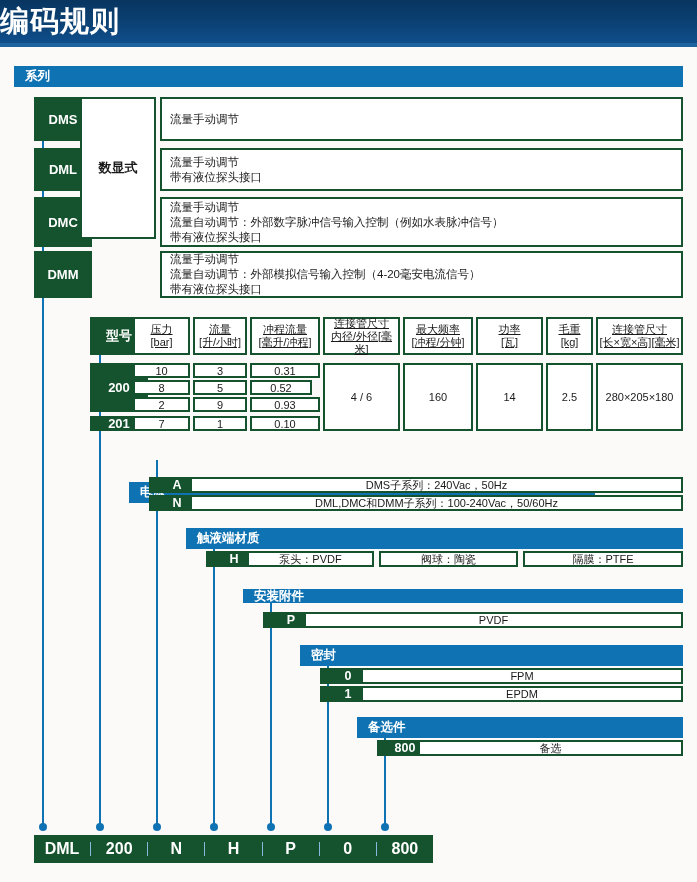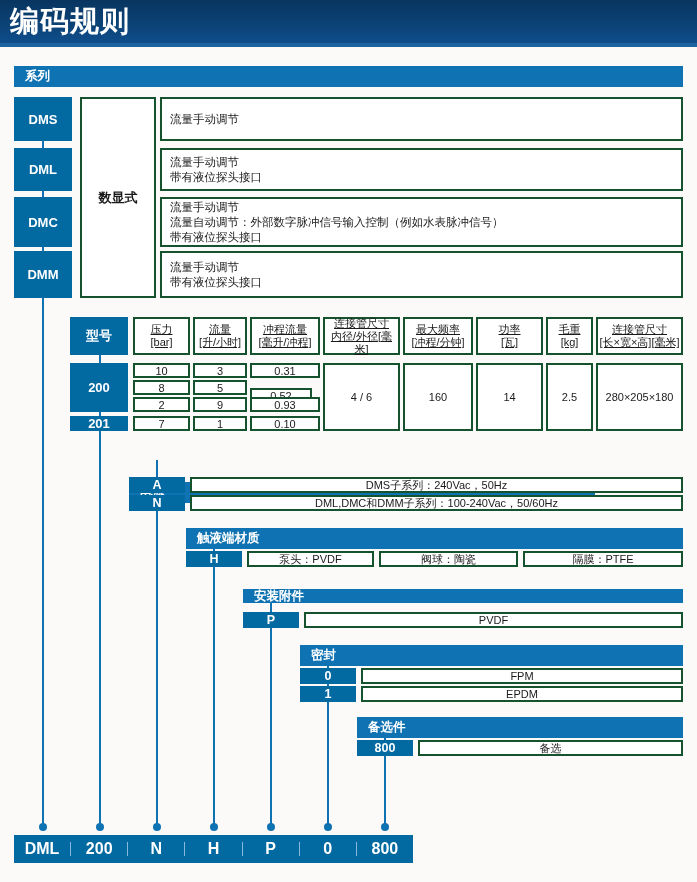--- a/index.html
+++ b/index.html
@@ -3,34 +3,34 @@
 <meta charset="utf-8">
 <style>
   html,body{margin:0;padding:0;}
   body{
     width:697px;height:882px;position:relative;overflow:hidden;
     background:#fbfaf8;
     font-family:"Liberation Sans","DejaVu Sans",sans-serif;
     color:#1a1a1a;
   }
   .abs{position:absolute;box-sizing:border-box;}
-  .blue{background:#0369a1;color:#fff;}
+  .blue{background:#14532d;color:#fff;margin-left:20px;}
   .cell{background:#fff;border:2px solid #14532d;color:#1a1a1a;}
   .center{display:flex;align-items:center;justify-content:center;text-align:center;}
   .vcenter{display:flex;flex-direction:column;justify-content:center;}
   .vline{width:2px;background:#0f72b2;z-index:0;}
   .dot{width:8px;height:8px;border-radius:50%;background:#0f72b2;z-index:2;}
   .title-band{
     left:0;top:0;width:697px;height:47px;
     background:linear-gradient(180deg,#083560 0%,#0c4377 60%,#0f4e8c 100%);
     border-bottom:4px solid #1c639f;z-index:1;
   }
   .page-title{
     color:#fff;font-size:29px;font-weight:bold;
-    padding-left:10px;line-height:43px;letter-spacing:1px;
+    line-height:43px;letter-spacing:1px;
   }
   .sec-bar{
     background:#0f72b2;color:#fff;font-size:12.5px;font-weight:bold;
     padding-left:11px;display:flex;align-items:center;z-index:1;
   }
   .key{font-size:12.5px;font-weight:bold;z-index:1;}
   .code-box{font-size:13px;font-weight:bold;z-index:1;}
   .desc{font-size:11.5px;line-height:15px;padding-left:8px;z-index:1;}
   .smalltxt{font-size:11px;z-index:1;}
   .colhead{font-size:11px;line-height:13px;z-index:1;text-decoration:underline;}
@@ -66,36 +66,37 @@
   <div class="page-title">编码规则</div>
 </div>
 
 <div class="abs sec-bar" style="left:14px;top:66px;width:669px;height:21px;">系列</div>
 
 <div class="abs blue code-box center" style="left:14px;top:97px;width:58px;height:44px;">DMS</div>
 <div class="abs blue code-box center" style="left:14px;top:148px;width:58px;height:43px;">DML</div>
 <div class="abs blue code-box center" style="left:14px;top:197px;width:58px;height:50px;">DMC</div>
 <div class="abs blue code-box center" style="left:14px;top:251px;width:58px;height:47px;">DMM</div>
 
-<div class="abs cell typecell center" style="left:80px;top:97px;width:76px;height:201px;">数显式</div>
+<div class="abs cell typecell center" style="left:80px;top:97px;width:76px;height:142px;">数显式</div>
 
 <div class="abs cell desc vcenter" style="left:160px;top:97px;width:523px;height:44px;">
   <div>流量手动调节</div>
 </div>
 <div class="abs cell desc vcenter" style="left:160px;top:148px;width:523px;height:43px;">
   <div>流量手动调节</div>
   <div>带有液位探头接口</div>
 </div>
 <div class="abs cell desc vcenter" style="left:160px;top:197px;width:523px;height:50px;">
   <div>流量手动调节</div>
   <div>流量自动调节：外部数字脉冲信号输入控制（例如水表脉冲信号）</div>
   <div>带有液位探头接口</div>
 </div>
 <div class="abs cell desc vcenter" style="left:160px;top:251px;width:523px;height:47px;">
   <div>流量手动调节</div>
+  <div>流量自动调节：外部模拟信号输入控制（4-20毫安电流信号）</div>
   <div>带有液位探头接口</div>
 </div>
 
 <div class="abs blue code-box center" style="left:70px;top:317px;width:58px;height:38px;">型号</div>
 
 <div class="abs cell colhead center vcenter" style="left:133px;top:317px;width:57px;height:38px;">
   <div>压力</div>
   <div>[bar]</div>
 </div>
 <div class="abs cell colhead center vcenter" style="left:193px;top:317px;width:54px;height:38px;">
@@ -134,21 +135,21 @@
 <div class="abs cell smalltxt center" style="left:133px;top:380px;width:57px;height:15px;">8</div>
 <div class="abs cell smalltxt center" style="left:133px;top:397px;width:57px;height:15px;">2</div>
 <div class="abs cell smalltxt center" style="left:133px;top:416px;width:57px;height:15px;">7</div>
 
 <div class="abs cell smalltxt center" style="left:193px;top:363px;width:54px;height:15px;">3</div>
 <div class="abs cell smalltxt center" style="left:193px;top:380px;width:54px;height:15px;">5</div>
 <div class="abs cell smalltxt center" style="left:193px;top:397px;width:54px;height:15px;">9</div>
 <div class="abs cell smalltxt center" style="left:193px;top:416px;width:54px;height:15px;">1</div>
 
 <div class="abs cell smalltxt center" style="left:250px;top:363px;width:70px;height:15px;">0.31</div>
-<div class="abs cell smalltxt center" style="left:250px;top:388px;width:62px;height:15px;">0.52</div>
+<div class="abs cell smalltxt center" style="left:250px;top:380px;width:62px;height:15px;">0.52</div>
 <div class="abs cell smalltxt center" style="left:250px;top:397px;width:70px;height:15px;">0.93</div>
 <div class="abs cell smalltxt center" style="left:250px;top:416px;width:70px;height:15px;">0.10</div>
 
 <div class="abs cell smalltxt center" style="left:323px;top:363px;width:77px;height:68px;text-align:center;">4 / 6</div>
 <div class="abs cell smalltxt center" style="left:403px;top:363px;width:70px;height:68px;">160</div>
 <div class="abs cell smalltxt center" style="left:476px;top:363px;width:67px;height:68px;">14</div>
 <div class="abs cell smalltxt center" style="left:546px;top:363px;width:47px;height:68px;">2.5</div>
 <div class="abs cell smalltxt center" style="left:596px;top:363px;width:87px;height:68px;">280×205×180</div>
 
 <div class="abs sec-bar" style="left:129px;top:454px;width:466px;height:21px;margin-top:28px;">电源</div>

